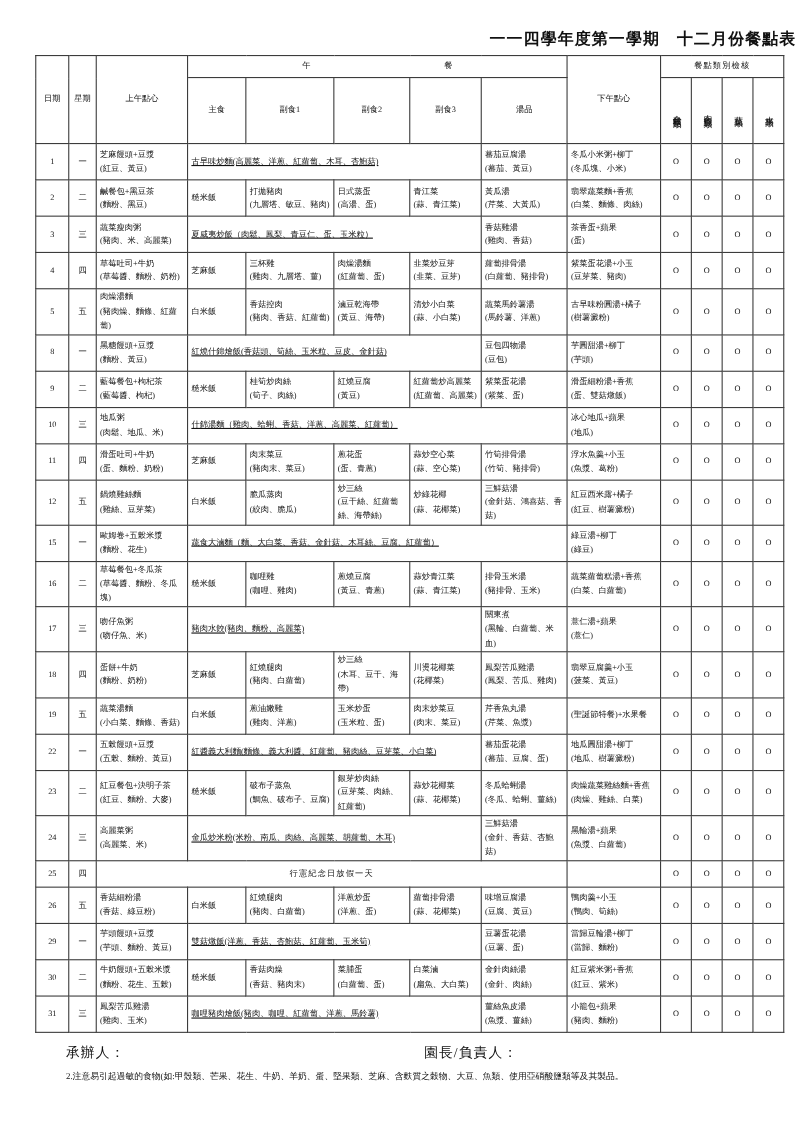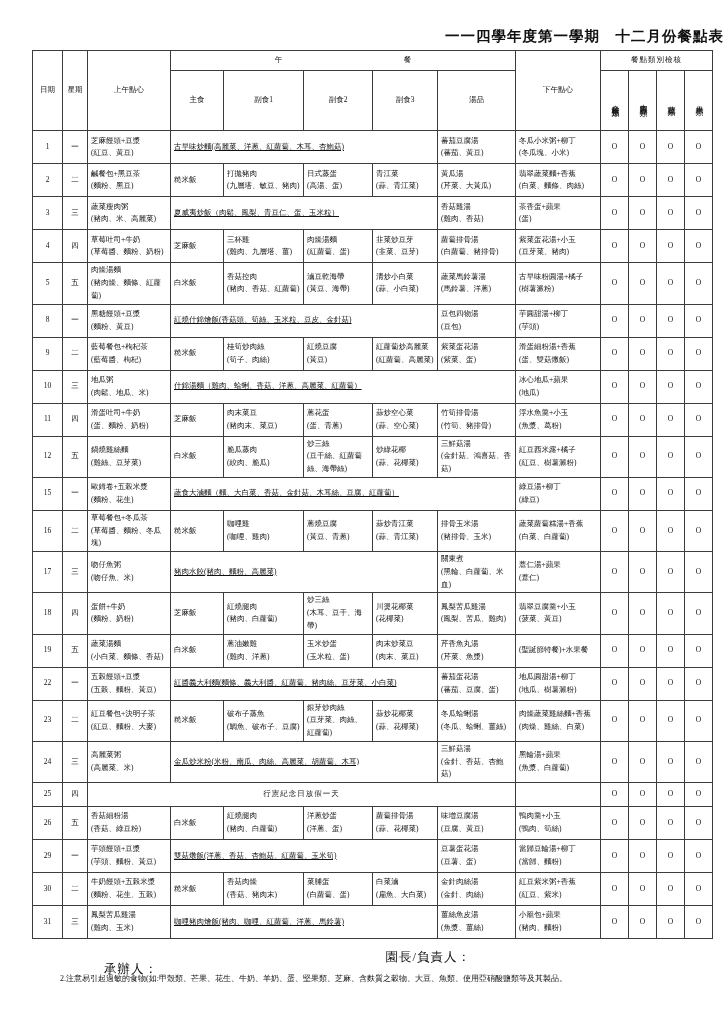--- a/index.html
+++ b/index.html
@@ -32,21 +32,21 @@
   }
   td.c-date{ text-align:center;font-size:11px;}
   td.c-week{ text-align:center;font-size:10.5px;}
   td.c-check{ text-align:center;font-size:9px;font-family:"Liberation Serif",serif;}
   td.c-food{ text-align:left;}
   td.span-cell{ vertical-align:top;padding-top:4px;text-decoration:underline;}
   td.holiday-cell{ text-align:center;vertical-align:middle;font-size:8px;letter-spacing:1px;}
   tbody tr{height:33px;}
   tbody tr.short{height:24px;}
   .foot{ width:680px;margin:10px auto 0 32px;position:relative;height:20px;}
-  .foot .who1{ position:absolute;left:28px;top:12px;font-size:12.5px;letter-spacing:1px;margin-left:44px;}
+  .foot .who1{ position:absolute;left:28px;top:0;font-size:12.5px;letter-spacing:1px;}
   .foot .who2{ position:absolute;left:52%;top:0;font-size:12.5px;letter-spacing:1px;}
   .remarks{ width:660px;margin:2px auto 0 60px;font-size:8px;line-height:1.9;}
   .remarks .rt{margin-bottom:0;}
   .remarks div{white-space:normal;}
 </style>
 </head>
 <body>
 
 <div class="page">
   <div class="title2">一一四學年度第一學期　十二月份餐點表</div>

